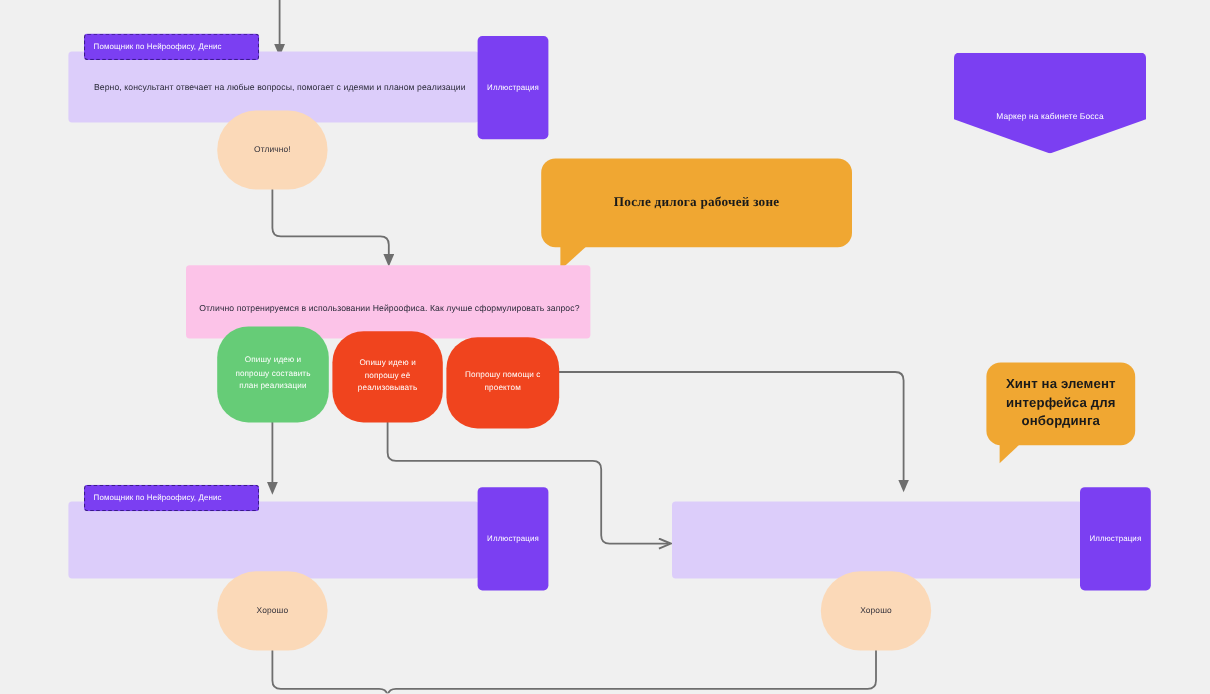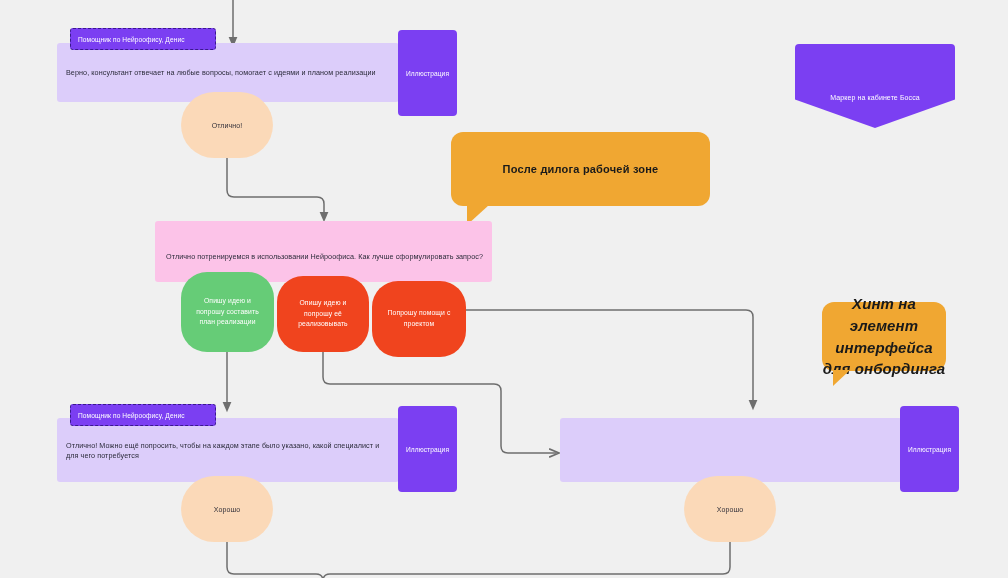--- a/index.html
+++ b/index.html
@@ -106,25 +106,25 @@
   
   .callout {
     background: #F0A732;
     border-radius: 12px;
     display: flex;
     align-items: center;
     justify-content: center;
     text-align: center;
   }
   .callout-big span {
-    font-size: 11px; color: #1A1A1A; font-weight: 600; letter-spacing: .2px;
+    font-size: 11px; color: #1A1A1A; font-weight: 600; letter-spacing: .2px; font-family: Liberation Serif, serif;
   }
   .callout-small span {
-    font-size: 15px; color: #1A1A1A; font-weight: 700;
-    line-height: 1.45; letter-spacing: .1px; font-style: italic;
+    font-size: 11px; color: #1A1A1A; font-weight: 700;
+    line-height: 1.45; letter-spacing: .1px;
   }
   .tail {
     position: absolute;
     width: 0; height: 0;
     border-top: 20px solid #F0A732;
     border-right: 22px solid transparent;
   }
 
   
   .marker {
@@ -171,21 +171,21 @@
       <path d="M730,542 L730,567 Q730,574 723,574 L330,574 Q323,574 323,581"></path>
     </g>
   </svg>
 
   <div class="node msg-strip" style="left:57px; top:43px; width:342px; height:59px;"></div>
 
   <div class="node badge" style="left:70px; top:28px; width:146px; height:22px;">
     <span>Помощник по Нейроофису, Денис</span>
   </div>
 
-  <div class="node msg-text" style="left:66px; top:68px; width:322px;">Верно, консультант отвечает на любые вопросы, помогает с идеями и планом реализации</div>
+  <div class="node msg-text" style="left:66px; top:68px; width:322px;text-align:right;">Верно, консультант отвечает на любые вопросы, помогает с идеями и планом реализации</div>
 
   <div class="node illus" style="left:398px; top:30px; width:59px; height:86px;">
     <span>Иллюстрация</span>
   </div>
 
   <div class="node peach" style="left:181px; top:92px; width:92px; height:66px;">
     <span>Отлично!</span>
   </div>
 
   <div class="node callout callout-big" style="left:451px; top:132px; width:259px; height:74px;">
@@ -216,21 +216,20 @@
     <span>Хинт на элемент интерфейса для онбординга</span>
   </div>
   <div class="node tail" style="left:833px; top:370px; border-top-width:16px; border-right-width:17px;"></div>
 
   <div class="node msg-strip" style="left:57px; top:418px; width:342px; height:64px;"></div>
 
   <div class="node badge" style="left:70px; top:404px; width:146px; height:22px;">
     <span>Помощник по Нейроофису, Денис</span>
   </div>
 
-  <div class="node msg-text" style="left:66px; top:441px; width:316px;">Отлично! Можно ещё попросить, чтобы на каждом этапе было указано, какой специалист и для чего потребуется</div>
 
   <div class="node illus" style="left:398px; top:406px; width:59px; height:86px;">
     <span>Иллюстрация</span>
   </div>
 
   <div class="node peach" style="left:181px; top:476px; width:92px; height:66px;">
     <span>Хорошо</span>
   </div>
 
   <div class="node msg-strip" style="left:560px; top:418px; width:342px; height:64px;"></div>

